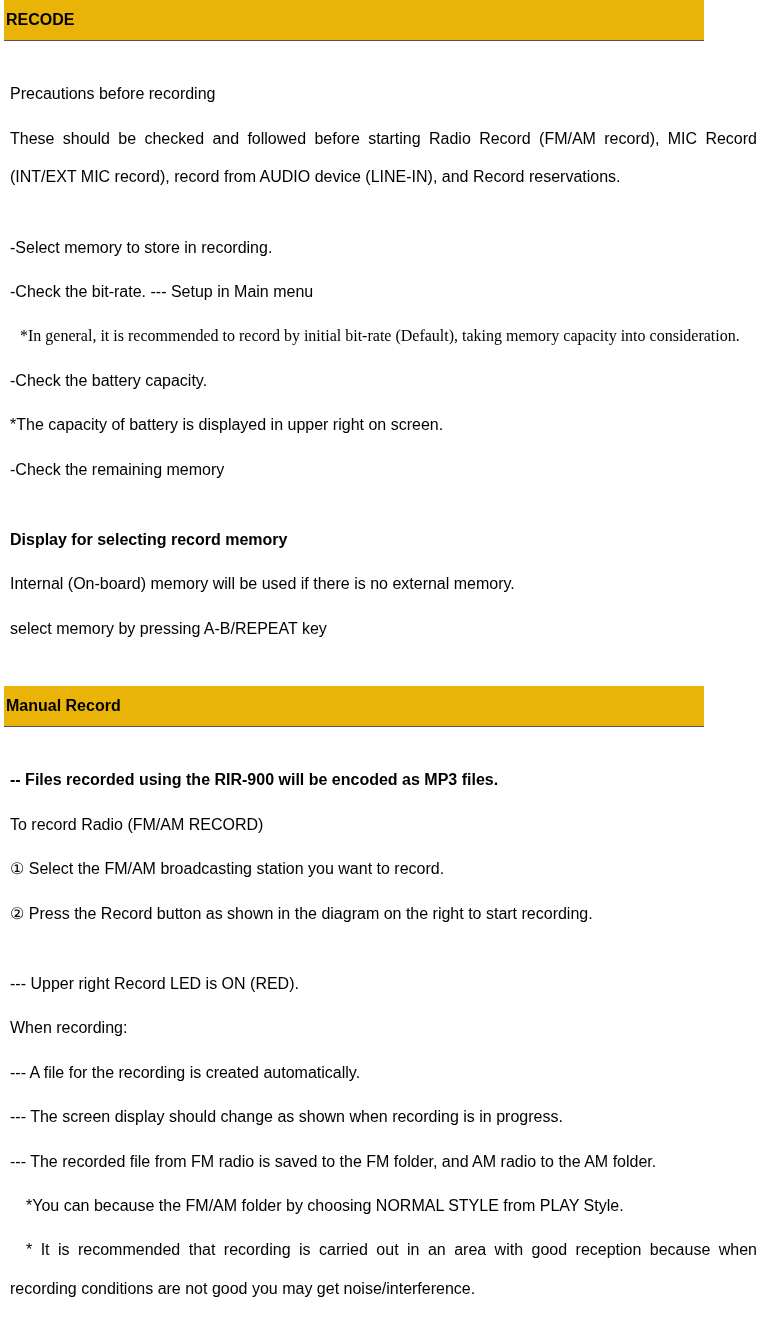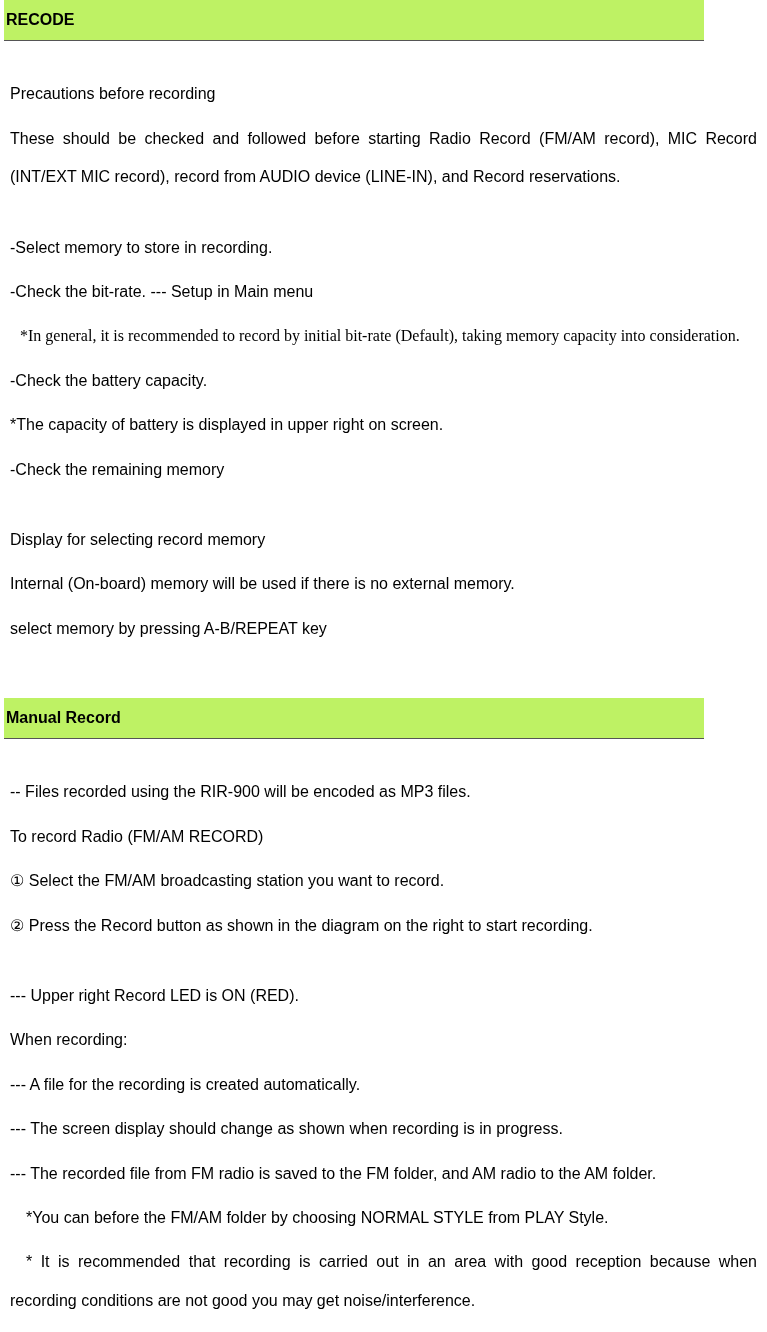--- a/index.html
+++ b/index.html
@@ -9,36 +9,36 @@
     color: #000;
     background: #fff;
     width: 767px;
     padding: 0;
     line-height: 2.4;
   }
   .page {
     padding: 0 4px;
   }
   .section-header {
-    background: #bef264;
+    background: #eab308;
     border-bottom: 1px solid #555;
     font-weight: bold;
     padding: 1px 2px;
     width: 700px;
     margin-bottom: 8px;
   }
   .section-header.sh2 {
-    margin-top: 24px;
+    margin-top: 12px;
     margin-bottom: 8px;
   }
   .para {
     text-align: justify;
     text-justify: inter-word;
   }
-  .bold { font-weight: normal; }
+  .bold { font-weight: bold; }
   .indent1 { padding-left: 10px; font-family: Liberation Serif, serif; }
   .indent2 { padding-left: 16px; }
   .spacer { height: 20px; }
   .normal-block p { margin: 6px; }
 </style>
 </head>
 <body>
 
 <div class="page">
 
@@ -88,17 +88,17 @@
   </div>
 
   <div class="spacer"></div>
 
   <div class="normal-block">
     <p>--- Upper right Record LED is ON (RED).</p>
     <p>When recording:</p>
     <p>--- A file for the recording is created automatically.</p>
     <p>--- The screen display should change as shown when recording is in progress.</p>
     <p class="para">--- The recorded file from FM radio is saved to the FM folder, and AM radio to the AM folder.</p>
-    <p class="indent2">*You can before the FM/AM folder by choosing NORMAL STYLE from PLAY Style.</p>
+    <p class="indent2">*You can because the FM/AM folder by choosing NORMAL STYLE from PLAY Style.</p>
     <p class="para" style="text-indent:16px;">* It is recommended that recording is carried out in an area with good reception because when recording conditions are not good you may get noise/interference.</p>
   </div>
 
 </div>
 
 </body></html>

